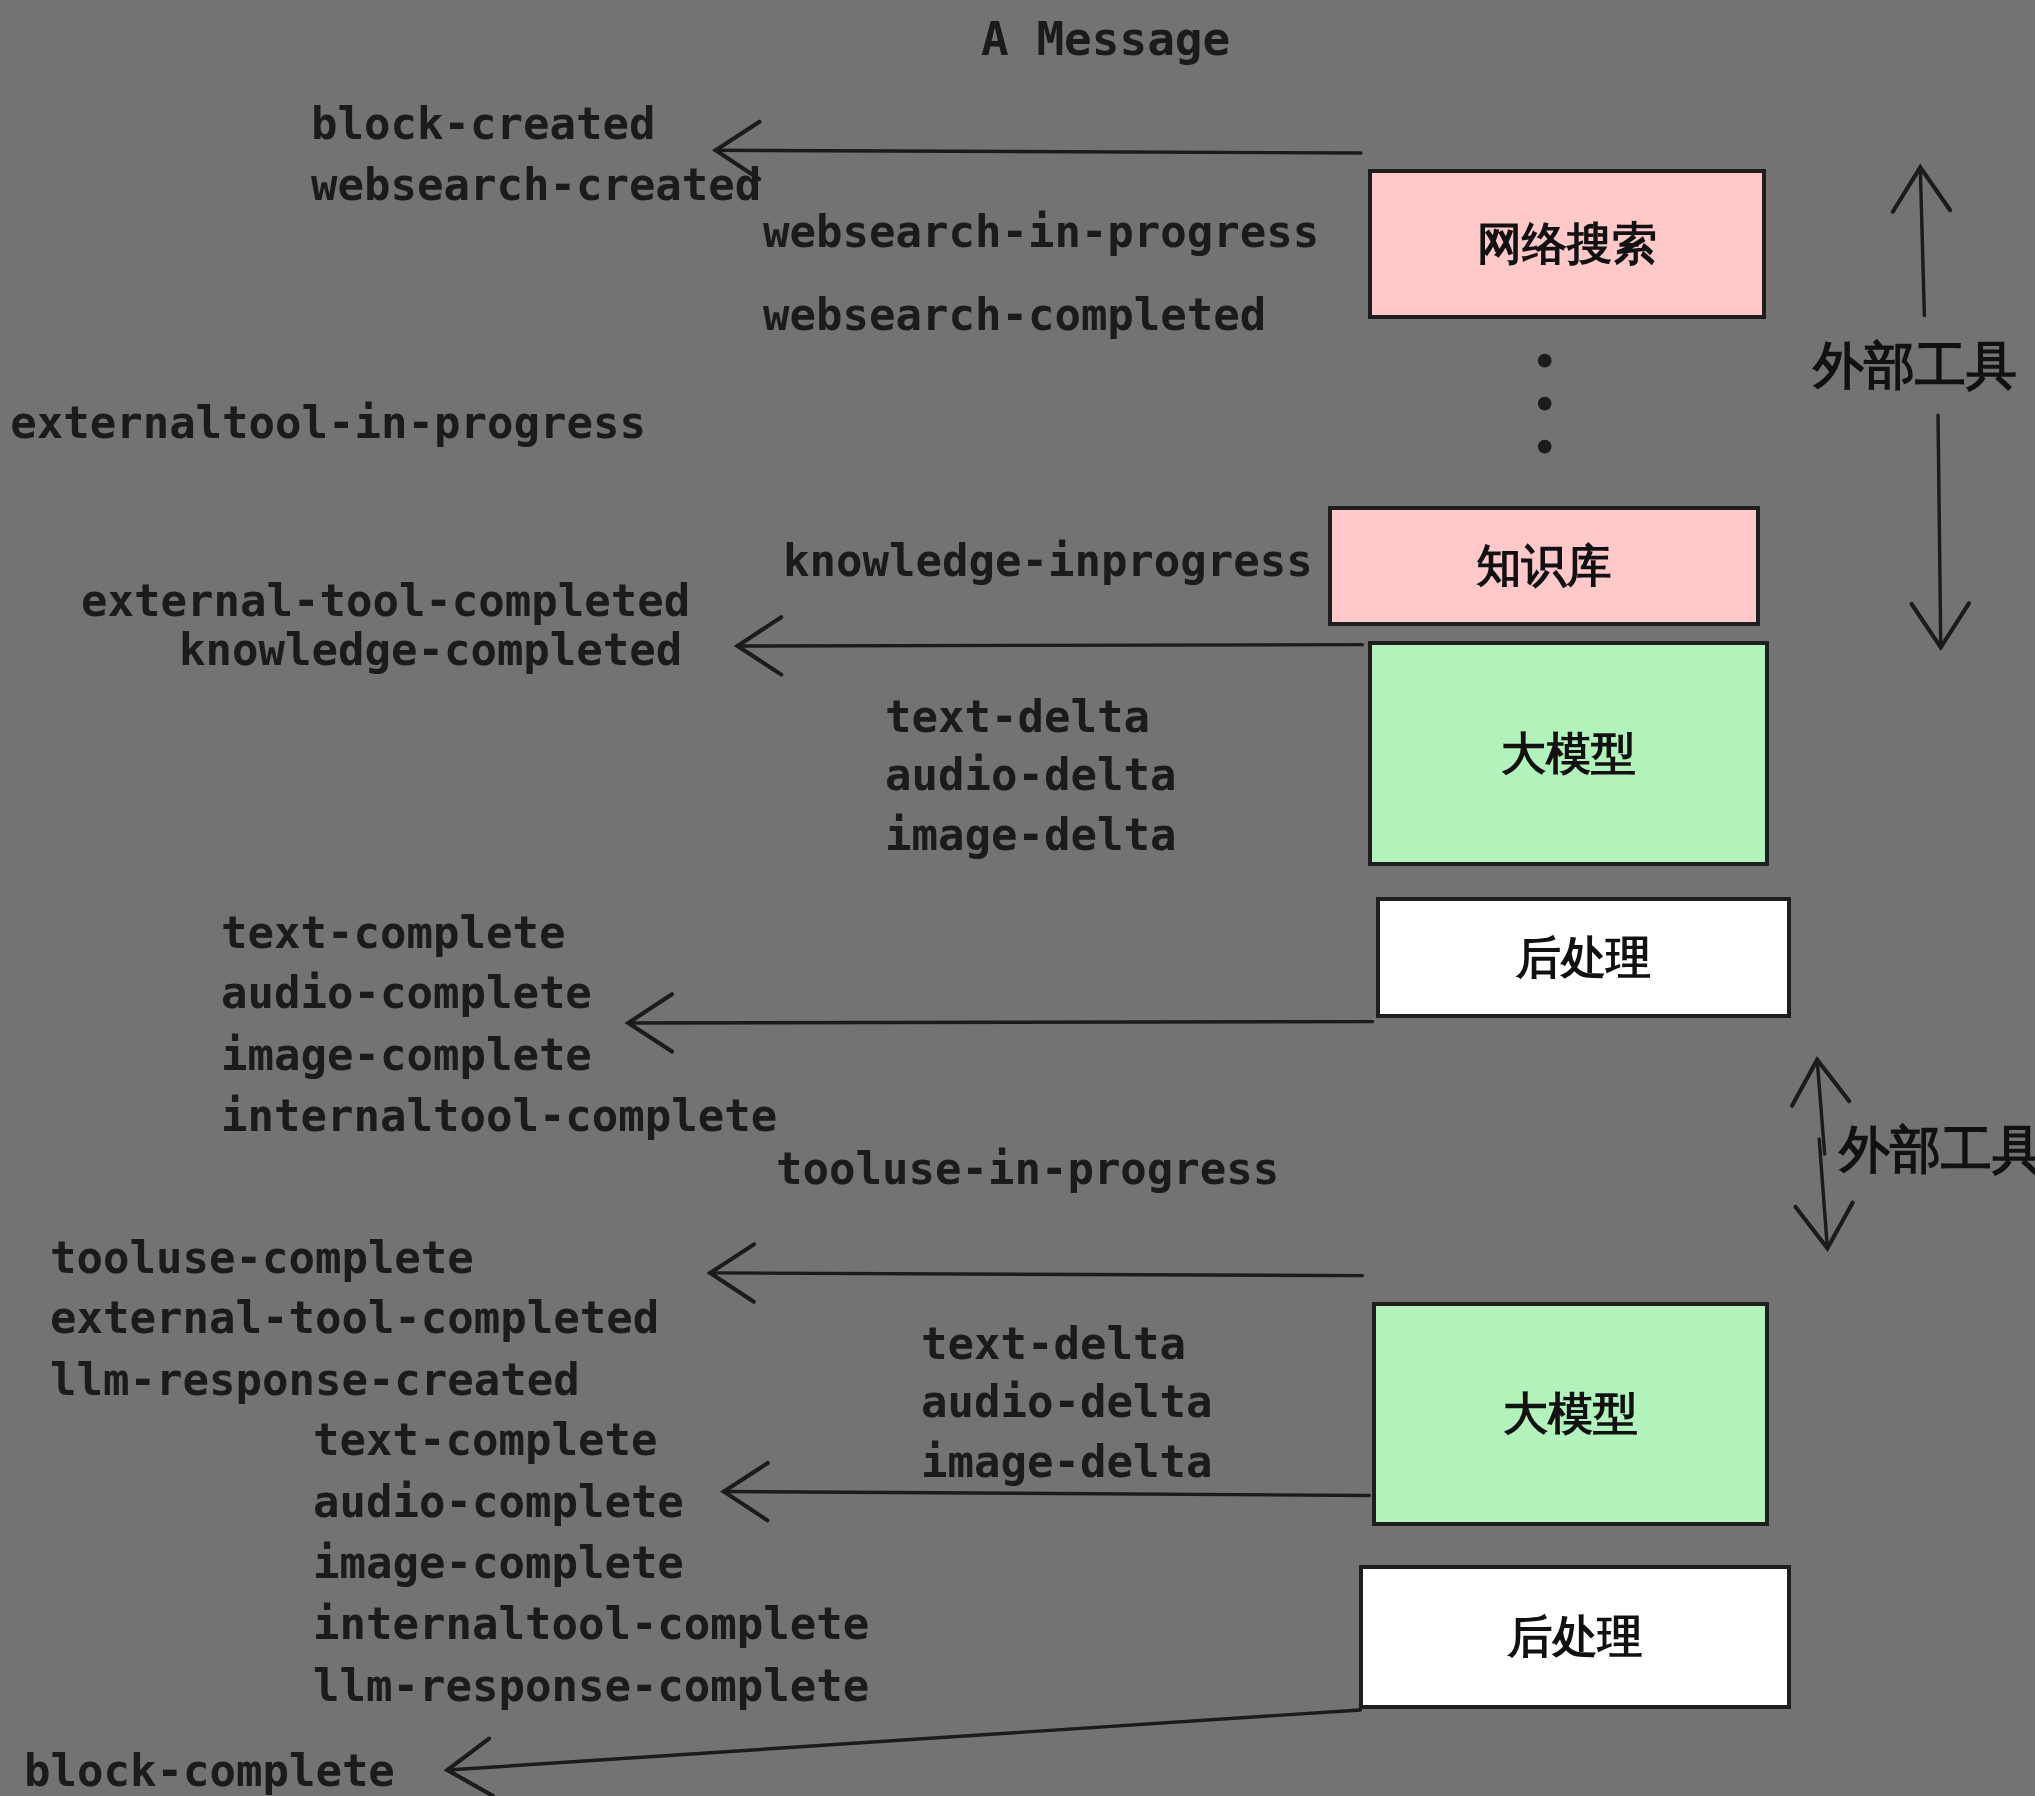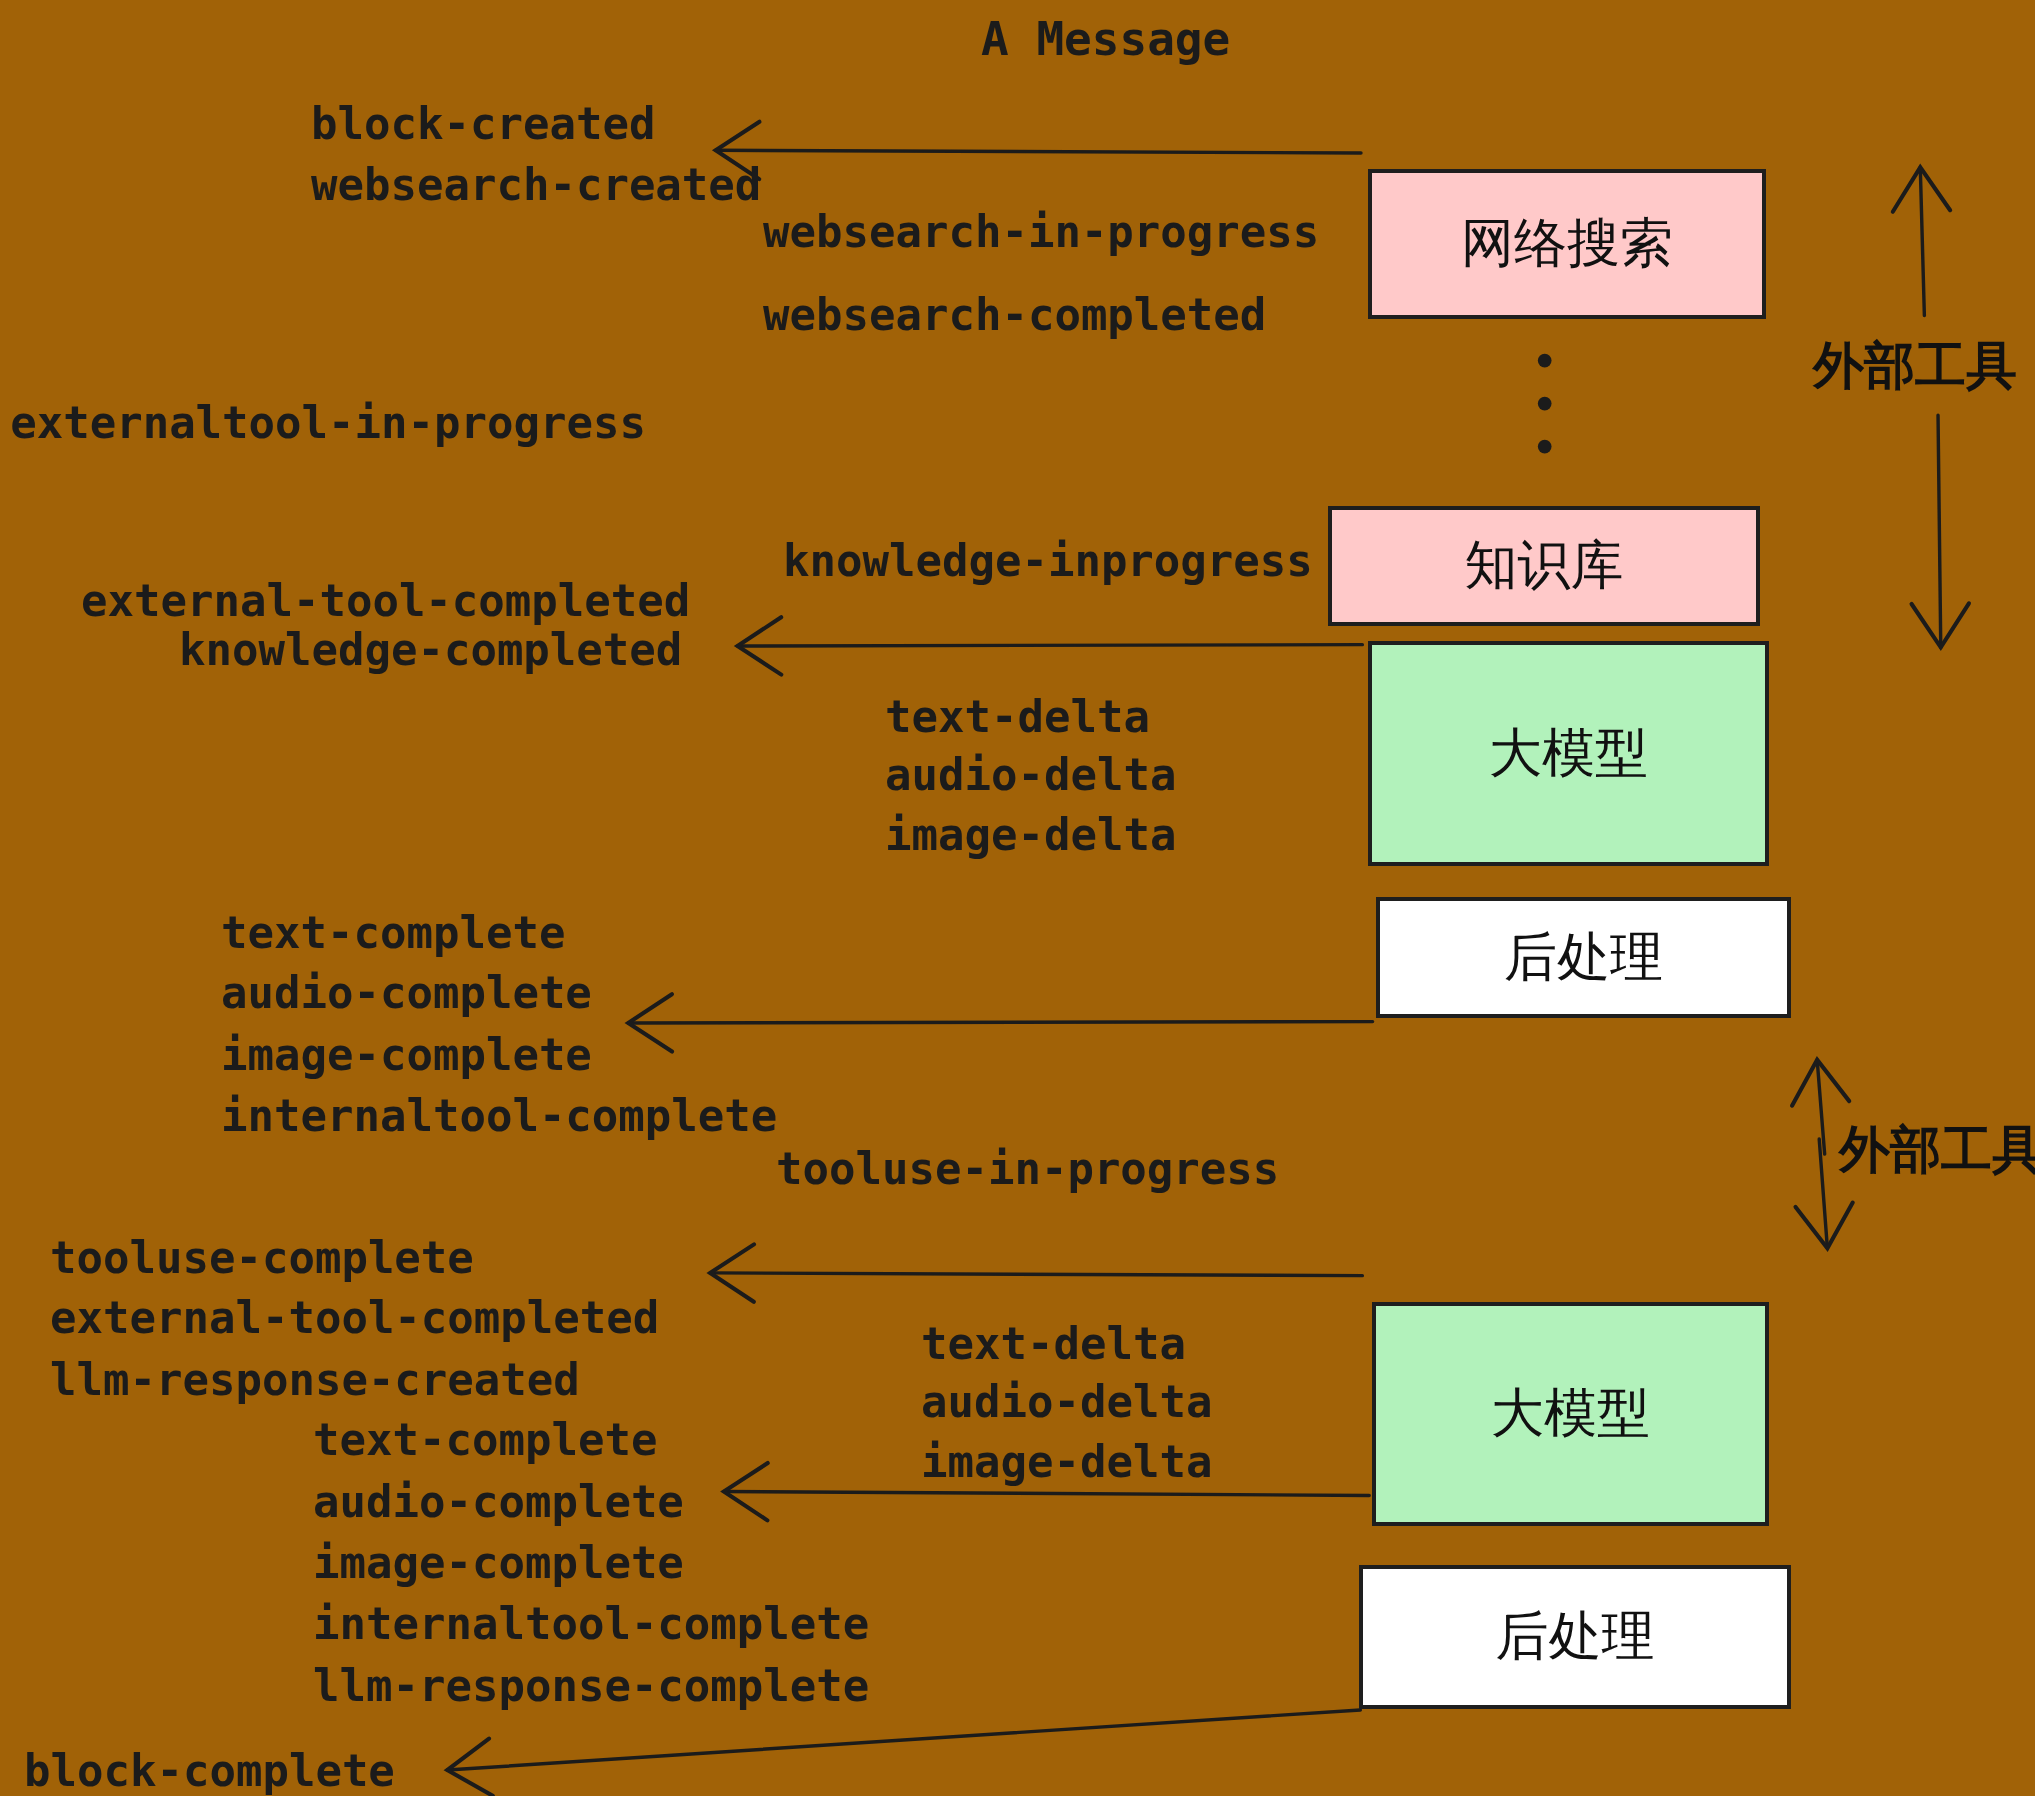--- a/index.html
+++ b/index.html
@@ -1,19 +1,19 @@
 <!DOCTYPE html>
 <html style="font-size:11px"><head>
 <meta charset="utf-8">
 <style>
   html,body{margin:0;padding:0;background:#ffffff;}
   .canvas{
     position:relative;
     width:2035px;height:1796px;
-    background:#a16207;
+    background:#737373;
     overflow:hidden;
     font-family:"DejaVu Sans Mono", monospace;
   }
   .overlay{position:absolute;left:0;top:0;width:2035px;height:1796px;}
   .title{
     position:absolute;
     font:bold 46px/1.1 "DejaVu Sans Mono", monospace;
     color:#1b1b1b;white-space:nowrap;
   }
   .ev{
@@ -22,21 +22,21 @@
     color:#1b1b1b;white-space:nowrap;
   }
   .box{
     position:absolute;
     border:4.1px solid #1e1e1e;
     box-sizing:border-box;
     display:flex;align-items:center;justify-content:center;
   }
   .box .lbl{
     font-family:"DejaVu Sans", sans-serif;
-    font-size:53px;font-weight:400;color:#111111;white-space:nowrap;
+    font-size:45px;font-weight:700;color:#111111;white-space:nowrap;
   }
   .box.mono-label .lbl{
     font-family:"DejaVu Sans Mono", monospace;
     font-size:45px;font-weight:bold;
   }
   .pink{background:#ffc9c9;}
   .green{background:#b2f2bb;}
   .yellow{background:#ffec99;}
   .white{background:#ffffff;}
   .side{

